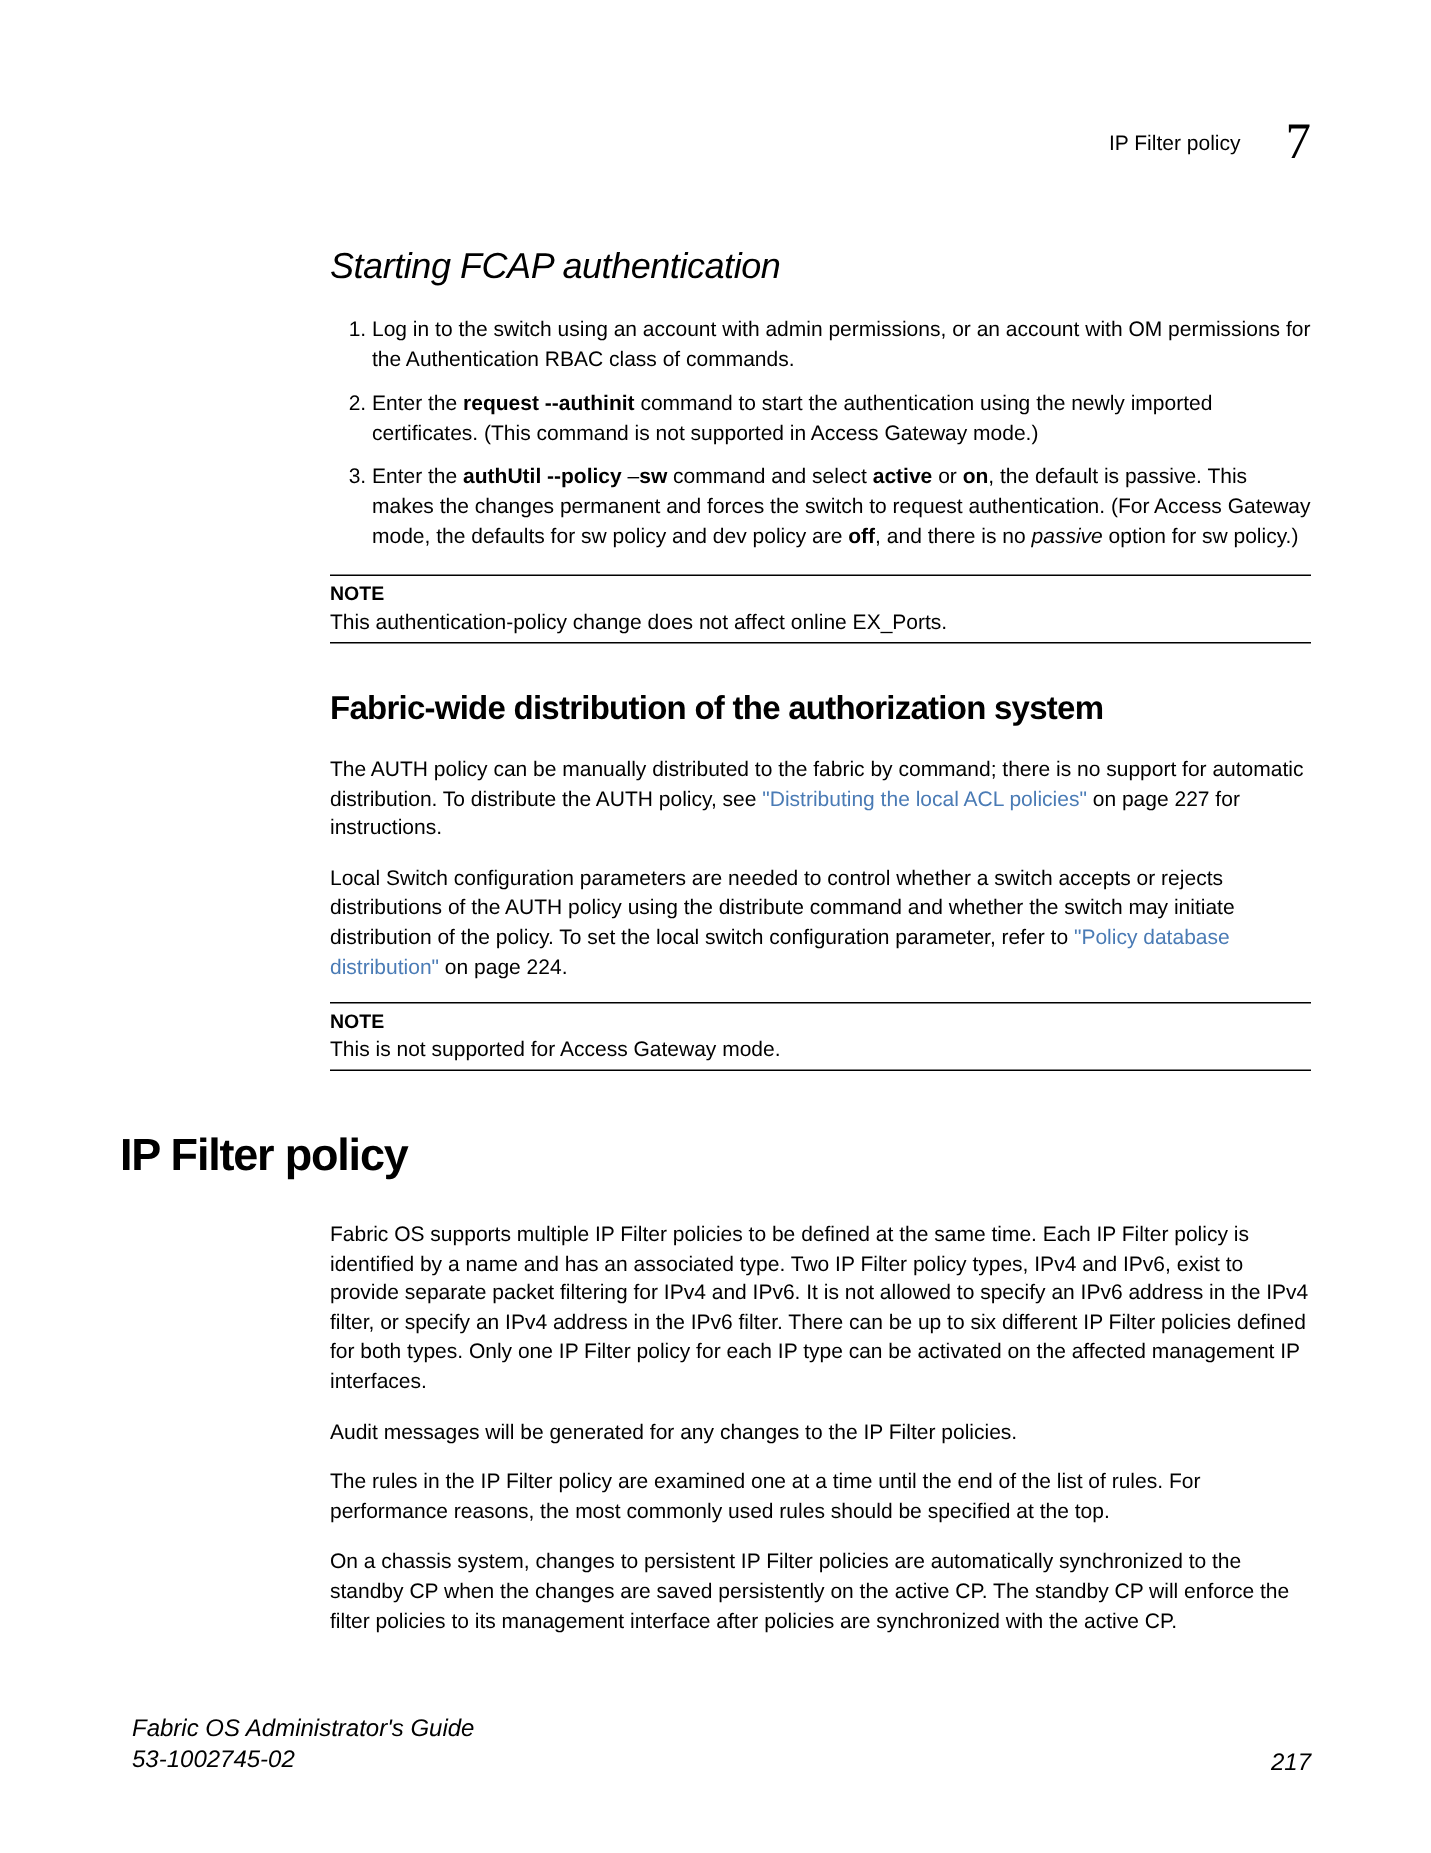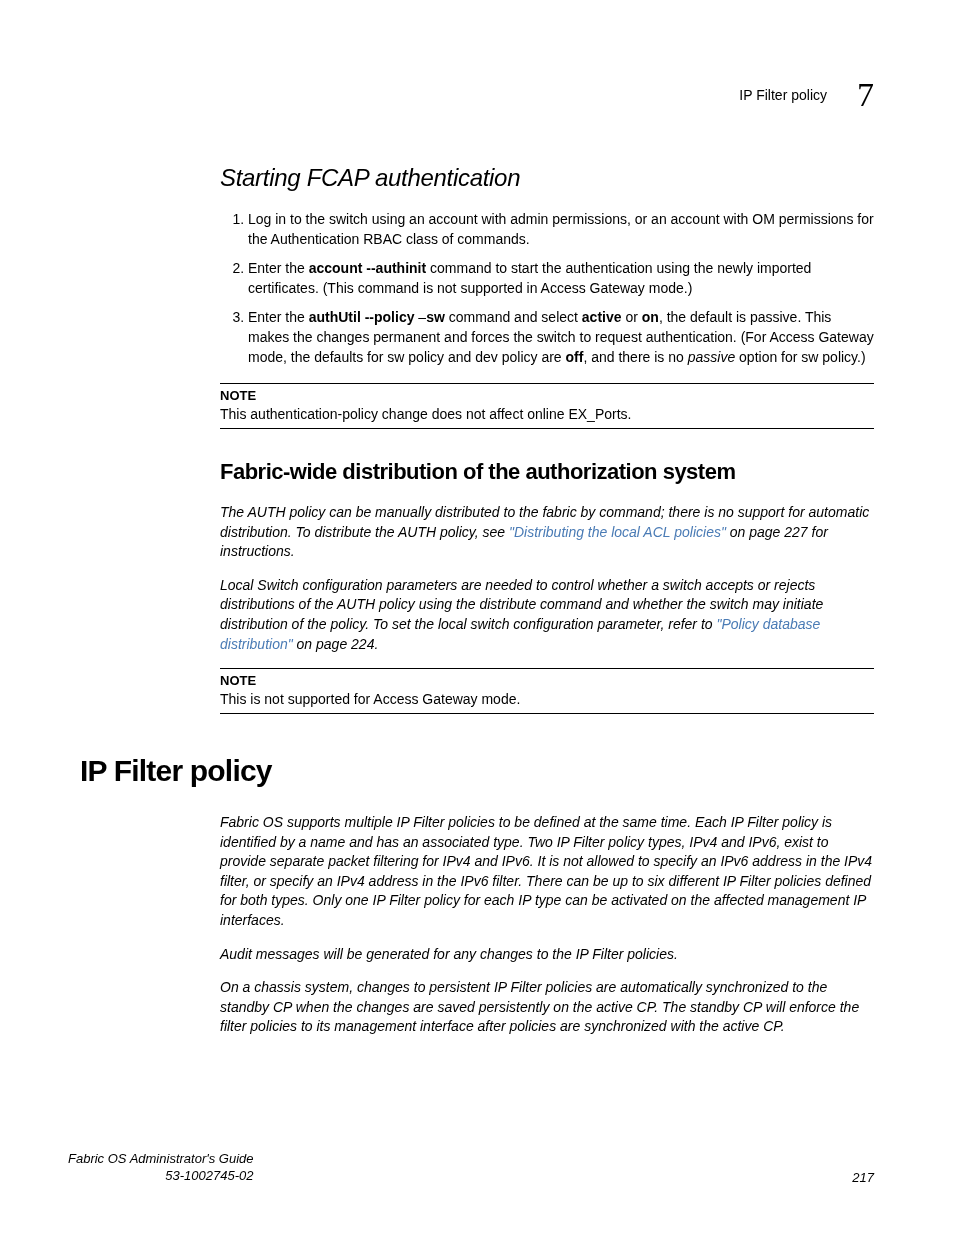--- a/index.html
+++ b/index.html
@@ -65,21 +65,20 @@
     margin: 0 0 16px 0;
     padding-left: 28px;
   }
   ol li {
     margin-bottom: 10px;
     line-height: 1.4;
   }
   p {
     margin: 0 0 14px 0;
     line-height: 1.4;
-    font-style: italic;
   }
   .bold {
     font-weight: bold;
   }
   .italic {
     font-style: italic;
   }
   .link {
     color: #4a7bb5;
   }
@@ -97,28 +96,27 @@
     margin: 4px 0 2px 0;
   }
   .note-text {
     font-size: 14px;
     margin: 0 0 4px 0;
     line-height: 1.35;
   }
   .footer {
     position: absolute;
     bottom: 50px;
-    left: 68px;
+    left: 88px;
     right: 80px;
     display: flex;
     justify-content: space-between;
     align-items: flex-end;
     font-style: italic;
-    font-size: 13px;
-    text-align: right;
+    font-size: 16px;
   }
   .footer-left {
     line-height: 1.3;
   }
   .footer-right {
     font-style: italic;
   }
 </style>
 </head>
 <body>
@@ -127,21 +125,21 @@
   <div class="header">
     <span class="header-title">IP Filter policy</span>
     <span class="header-chapter">7</span>
   </div>
 
   <div class="content">
     <h2 class="section-title">Starting FCAP authentication</h2>
 
     <ol>
       <li><span>Log in to the switch using an account with admin permissions, or an account with OM permissions for the Authentication RBAC class of commands.</span></li>
-      <li><span>Enter the </span><span class="bold">account  --authinit</span><span> command to start the authentication using the newly imported certificates. (This command is not supported in Access Gateway mode.)</span></li>
+      <li><span>Enter the </span><span class="bold">request  --authinit</span><span> command to start the authentication using the newly imported certificates. (This command is not supported in Access Gateway mode.)</span></li>
       <li><span>Enter the </span><span class="bold">authUtil  --policy</span><span> –</span><span class="bold">sw</span><span> command and select </span><span class="bold">active</span><span> or </span><span class="bold">on</span><span>, the default is passive. This makes the changes permanent and forces the switch to request authentication. (For Access Gateway mode, the defaults for sw policy and dev policy are </span><span class="bold">off</span><span>, and there is no </span><span class="italic">passive</span><span> option for sw policy.)</span></li>
     </ol>
 
     <div class="note-block">
       <hr class="note-rule">
       <div class="note-label">NOTE</div>
       <div class="note-text">This authentication-policy change does not affect online EX_Ports.</div>
       <hr class="note-rule">
     </div>
 
@@ -155,20 +153,21 @@
       <hr class="note-rule">
       <div class="note-label">NOTE</div>
       <div class="note-text">This is not supported for Access Gateway mode.</div>
       <hr class="note-rule">
     </div>
 
     <h1 class="main-heading">IP Filter policy</h1>
 
     <p>Fabric OS supports multiple IP Filter policies to be defined at the same time. Each IP Filter policy is identified by a name and has an associated type. Two IP Filter policy types, IPv4 and IPv6, exist to provide separate packet filtering for IPv4 and IPv6. It is not allowed to specify an IPv6 address in the IPv4 filter, or specify an IPv4 address in the IPv6 filter. There can be up to six different IP Filter policies defined for both types. Only one IP Filter policy for each IP type can be activated on the affected management IP interfaces.</p>
     <p>Audit messages will be generated for any changes to the IP Filter policies.</p>
+    <p>The rules in the IP Filter policy are examined one at a time until the end of the list of rules. For performance reasons, the most commonly used rules should be specified at the top.</p>
     <p>On a chassis system, changes to persistent IP Filter policies are automatically synchronized to the standby CP when the changes are saved persistently on the active CP. The standby CP will enforce the filter policies to its management interface after policies are synchronized with the active CP.</p>
   </div>
 
   <div class="footer">
     <div class="footer-left">
       <div>Fabric OS Administrator's Guide</div>
       <div>53-1002745-02</div>
     </div>
     <div class="footer-right">217</div>
   </div>

